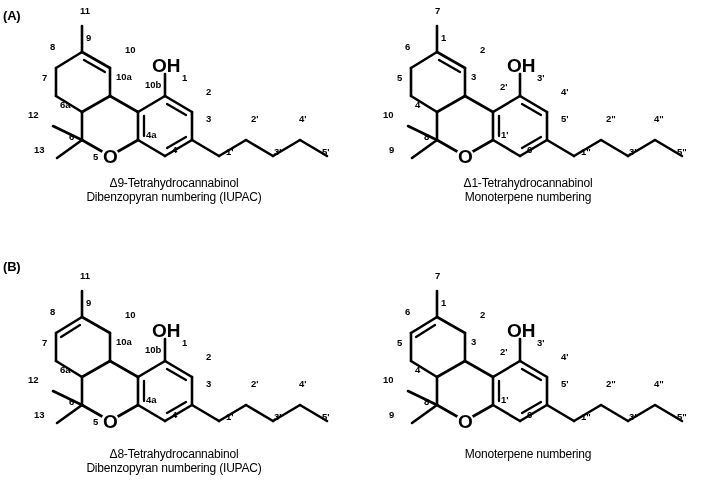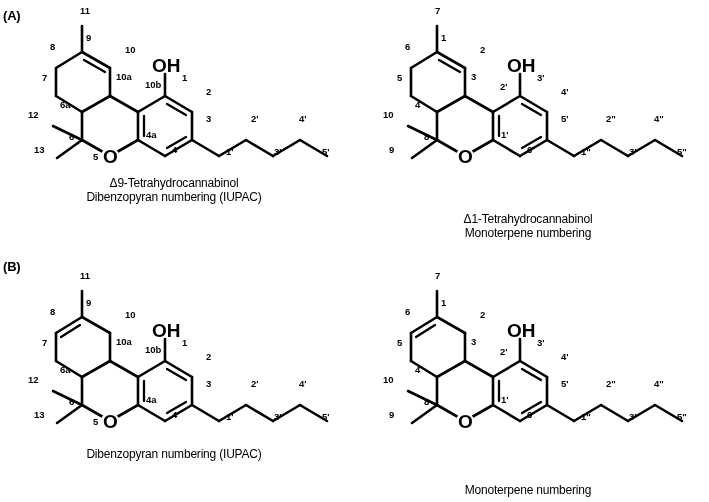--- a/index.html
+++ b/index.html
@@ -48,21 +48,21 @@
   .caption {
     position: absolute;
     width: 320px;
     text-align: center;
     font-size: 12px;
     line-height: 1.18;
     font-weight: 400;
     letter-spacing: -0.2px;
   }
   .cap-left  { left: 14px;  }
-  .cap-right { left: 368px; margin-top: 36px; }
+  .cap-right { left: 368px; }
 
   svg { display: block; overflow: visible; }
   .bond {
     stroke: #000000;
     stroke-width: 2.6;
     stroke-linecap: round;
     fill: none;
   }
   .bond-thin {
     stroke: #000000;
@@ -359,20 +359,21 @@
             <text class="locant" x="206" y="155">1"</text>
             <text class="locant" x="231" y="122">2"</text>
             <text class="locant" x="254" y="155">3"</text>
             <text class="locant" x="279" y="122">4"</text>
             <text class="locant" x="302" y="155">5"</text>
           </g>
       </svg>
     </div>
 
     <div class="caption cap-left" style="top:196px">
+      <div>Δ8-Tetrahydrocannabinol</div>
       <div>Dibenzopyran numbering (IUPAC)</div>
     </div>
     <div class="caption cap-right" style="top:196px">
       <div>Monoterpene numbering</div>
     </div>
   </div>
 
 </div>
 
 </body></html>

